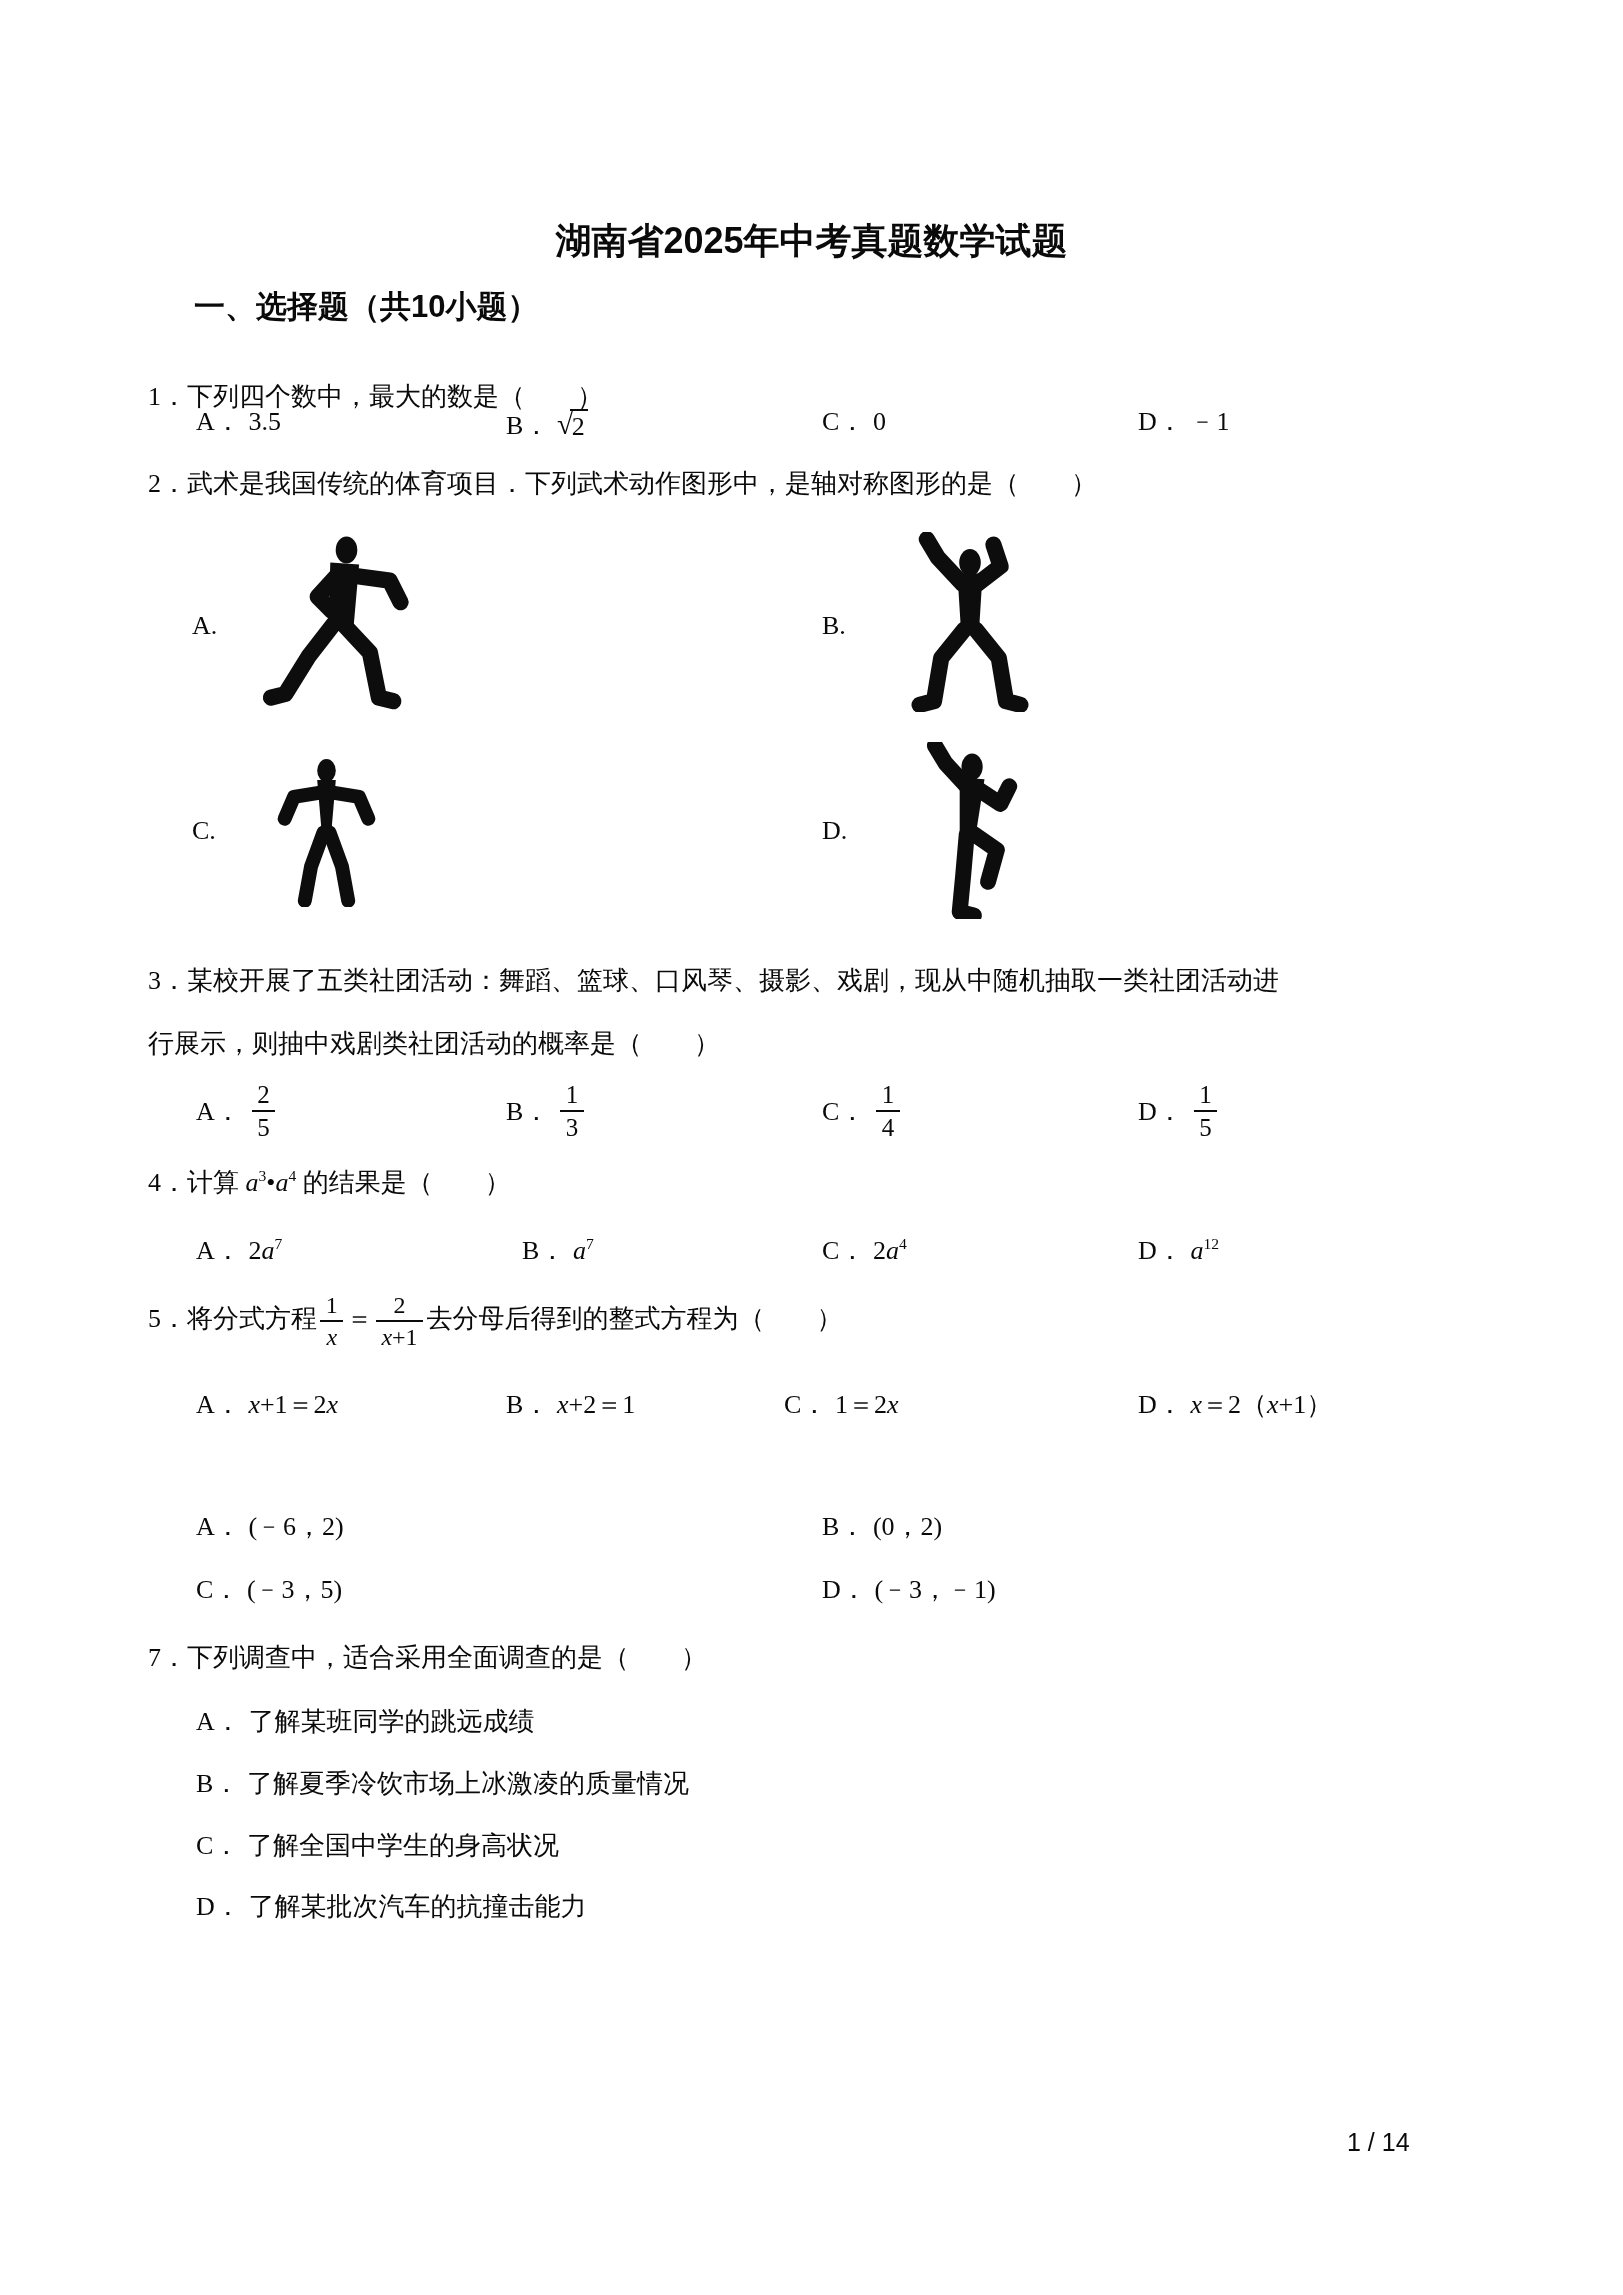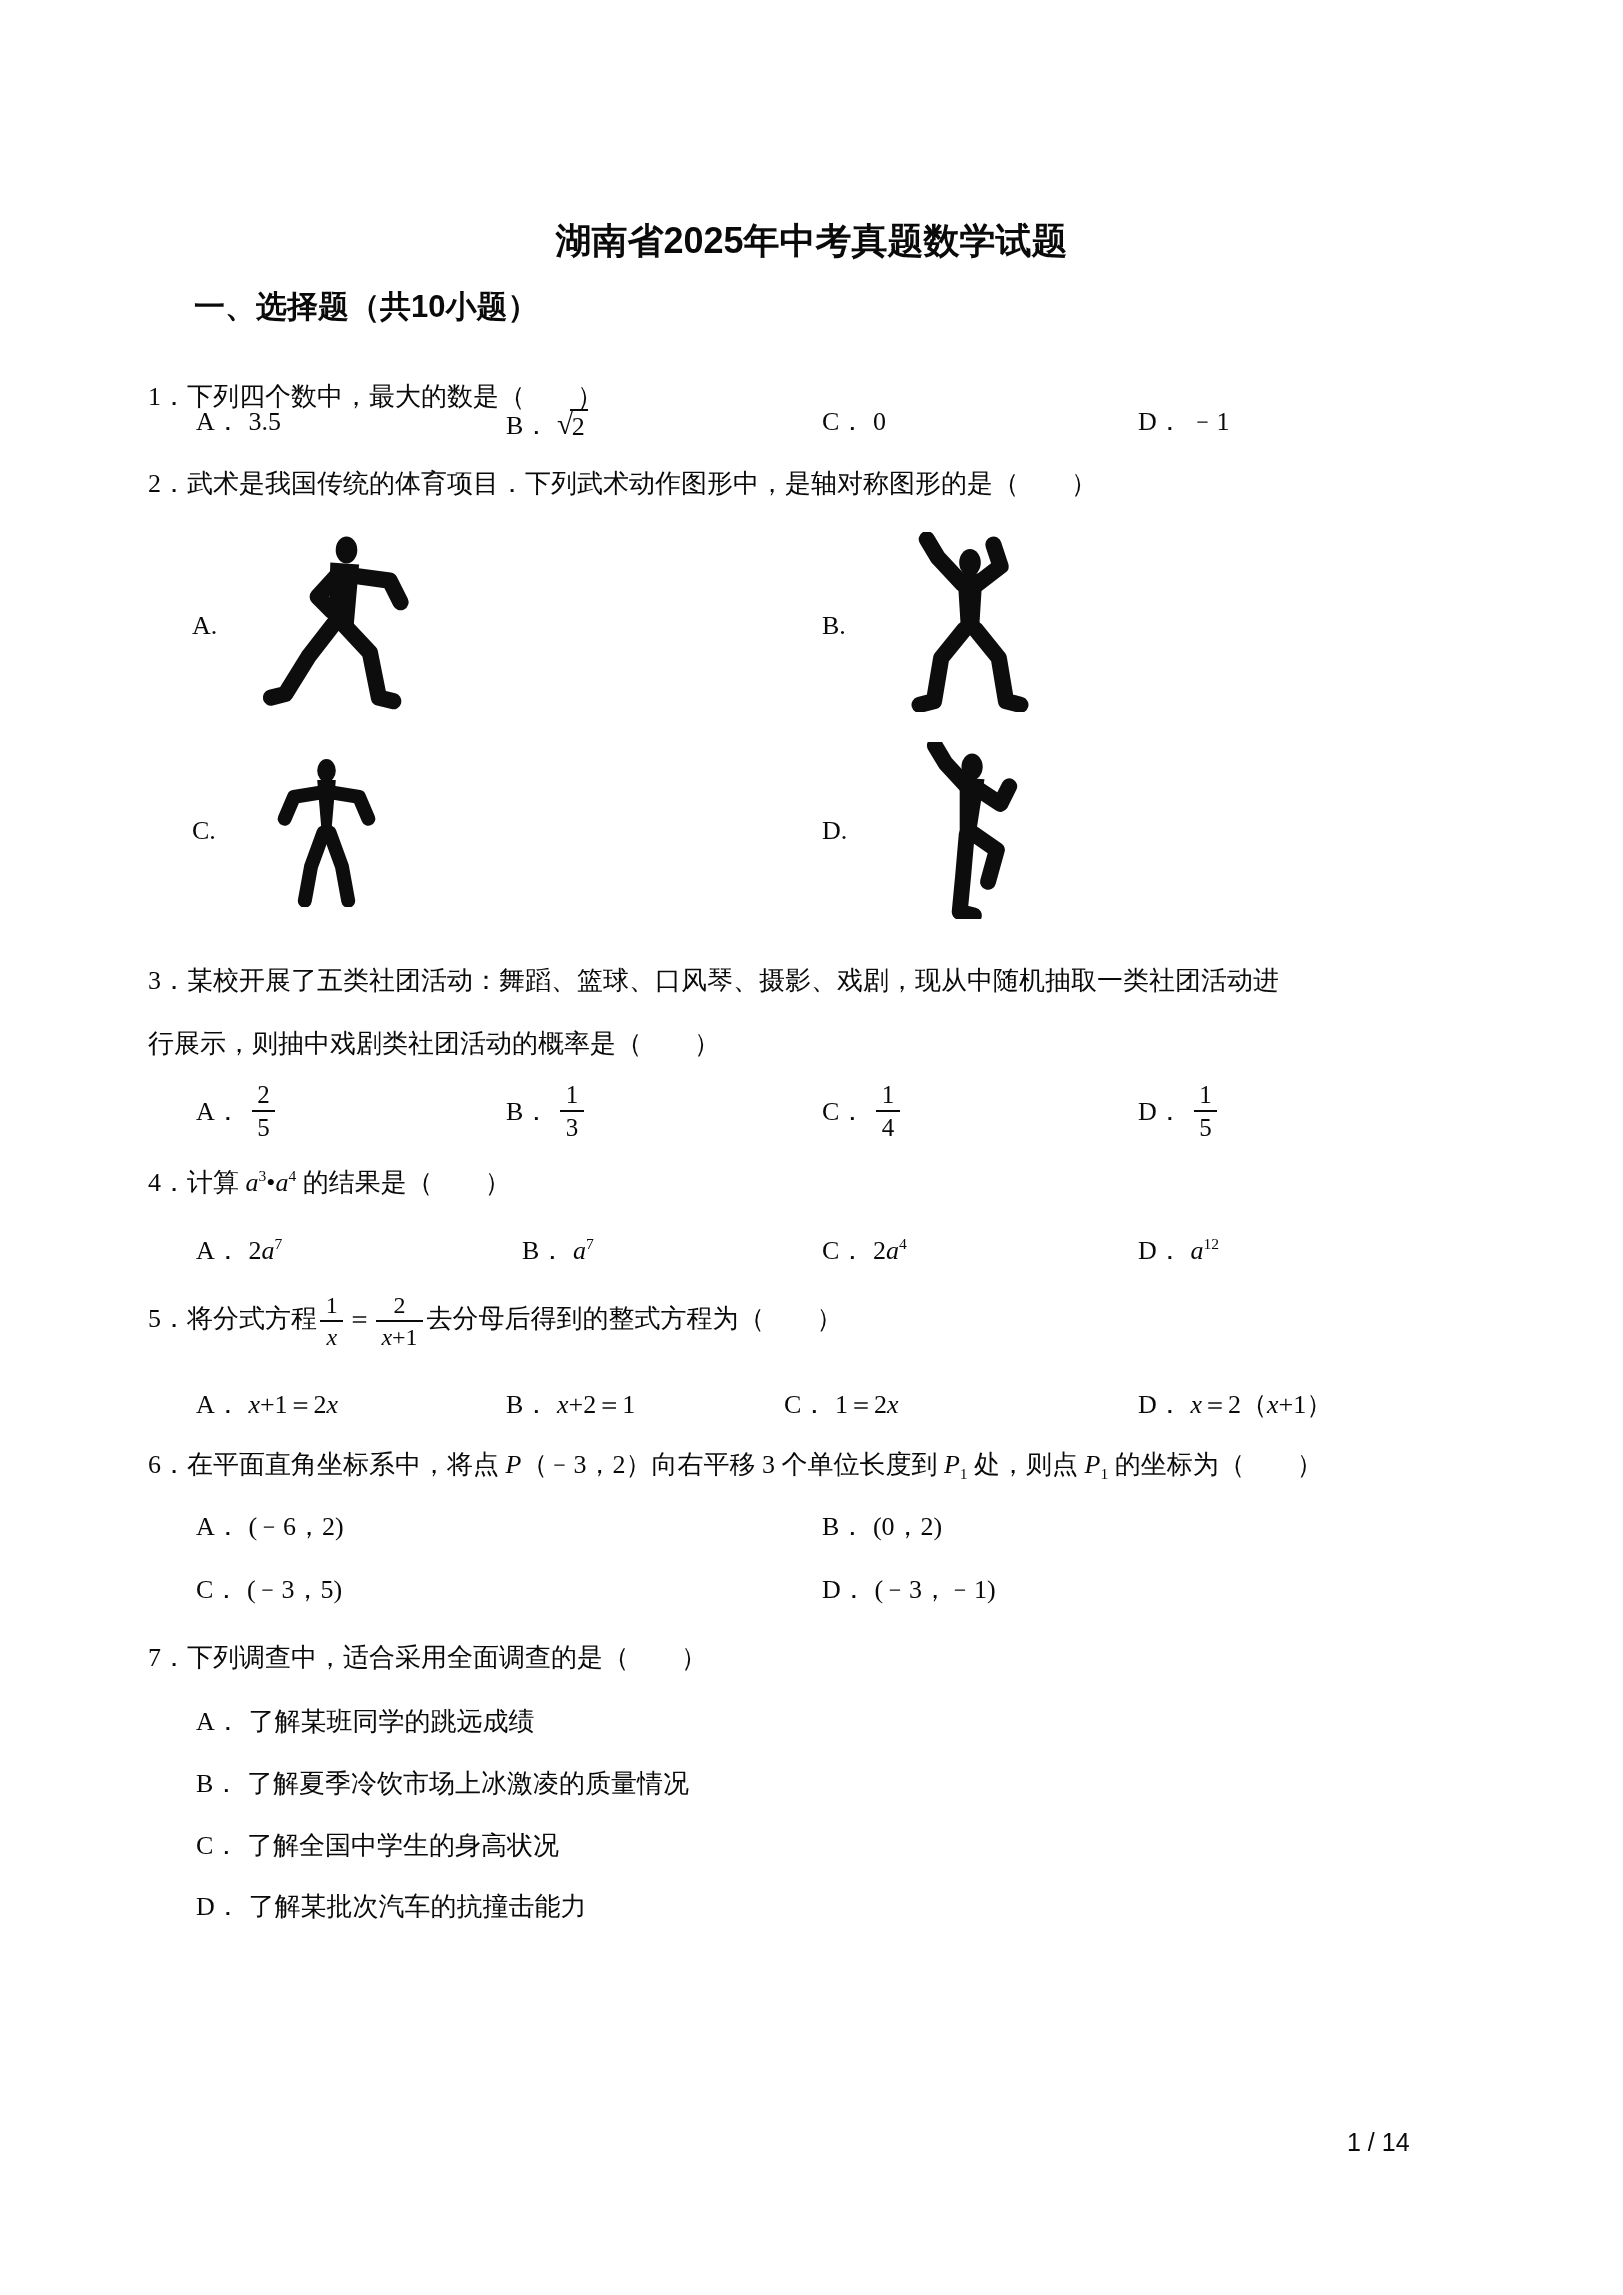--- a/index.html
+++ b/index.html
@@ -169,21 +169,20 @@
   <div class="line" style="left:506px;top:1389px;">
     <span class="opt-label">B．</span><span><span class="i">x</span><span>+2＝1</span></span>
   </div>
   <div class="line" style="left:784px;top:1389px;">
     <span class="opt-label">C．</span><span><span>1＝2</span><span class="i">x</span></span>
   </div>
   <div class="line" style="left:1138px;top:1389px;">
     <span class="opt-label">D．</span><span><span class="i">x</span><span>＝2（</span><span class="i">x</span><span>+1）</span></span>
   </div>
 
-  <div class="line" style="left:148px;top:1449px;"><span>6．在平面直角坐标系中，将点 </span><span class="i">P</span><span>（﹣3，2）向右平移 3 个单位长度到 </span><span class="i">P</span><span class="sub">1</span><span> 处，则点 </span><span class="i">P</span><span class="sub">1</span><span> 的坐标为（　　）</span></div>
   <div class="line" style="left:196px;top:1511px;">
     <span class="opt-label">A．</span><span>(﹣6，2)</span>
   </div>
   <div class="line" style="left:822px;top:1511px;">
     <span class="opt-label">B．</span><span>(0，2)</span>
   </div>
   <div class="line" style="left:196px;top:1574px;">
     <span class="opt-label">C．</span><span>(﹣3，5)</span>
   </div>
   <div class="line" style="left:822px;top:1574px;">

